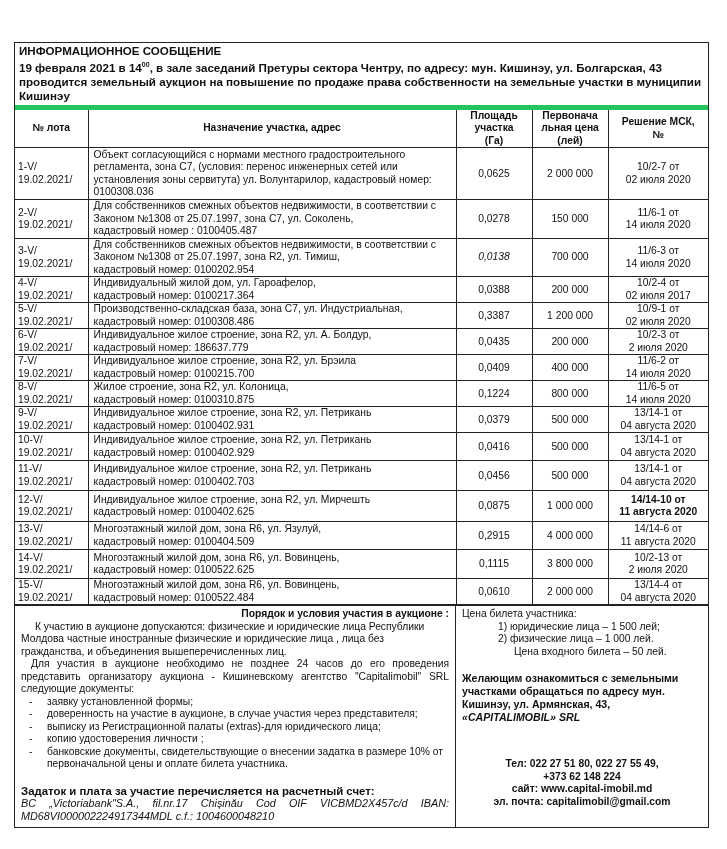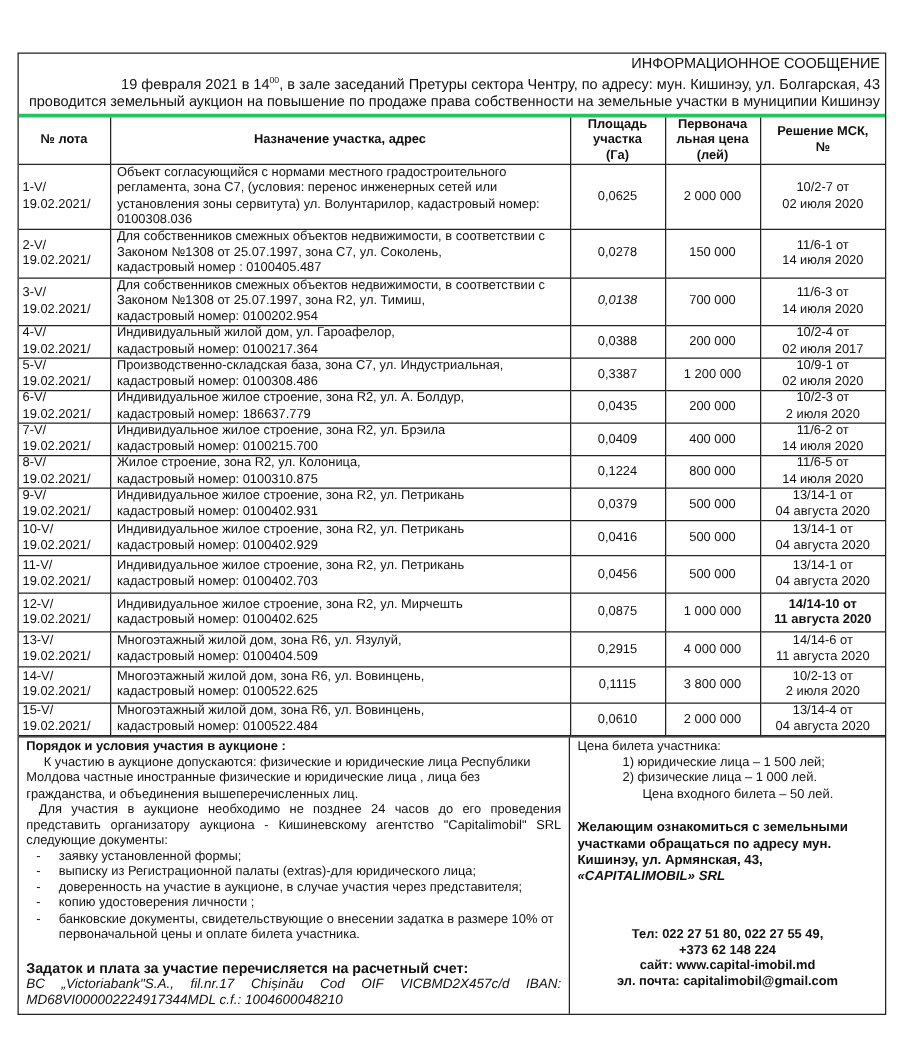--- a/index.html
+++ b/index.html
@@ -1,33 +1,33 @@
 <!DOCTYPE html>
 <html><head>
 <meta charset="utf-8">
 <style>
   html, body { margin: 0; padding: 0; background: #ffffff; }
   body { width: 727px; height: 849px; position: relative; overflow: hidden;
          font-family: "Liberation Sans", sans-serif; color: #111; }
   .doc { position: absolute; left: 14px; top: 42px; width: 695px; border: 1.5px solid #222; box-sizing: border-box; }
-  .title-block { text-align: right; font-weight: normal; font-size: 11.6px; line-height: 14px; padding: 1px 4px 2px 4px; border-bottom: 3px solid #22c55e; }
+  .title-block { text-align: left; font-weight: bold; font-size: 11.6px; line-height: 14px; padding: 1px 4px 2px 4px; border-bottom: 5px solid #22c55e; }
   .title-block sup { font-size: 7px; }
   table { border-collapse: collapse; width: 100%; table-layout: fixed; }
   td, th { border: 1px solid #222; font-size: 10.3px; line-height: 12.5px; padding: 0 3px; vertical-align: middle; }
   th { font-weight: bold; text-align: center; font-size: 10.3px; }
   tr:first-child th { border-top: none; }
   td:first-child, th:first-child { border-left: none; }
   td:last-child, th:last-child { border-right: none; }
   .c-lot { text-align: left; }
   .c-num { text-align: center; }
   .c-desc { text-align: left; padding-left: 5px; }
   .bottom { display: flex; border-top: 1px solid #222; }
   .bottom-left { width: 441px; border-right: 1px solid #222; padding: 2px 6px 4px 6px; box-sizing: border-box; font-size: 10.3px; line-height: 12.5px; }
   .bottom-right { flex: 1; padding: 2px 6px; box-sizing: border-box; font-size: 10.3px; line-height: 12.5px; }
-  .b { font-weight: bold; }
+  .b { font-weight: bold; text-align: right; }
   .it { font-style: italic; }
   .just { text-align: justify; }
   .indent1 { text-indent: 14px; }
   .indent2 { text-indent: 10px; }
   .docs-list { list-style: none; margin: 0; padding: 0 0 0 8px; }
   .docs-list li { position: relative; padding-left: 18px; }
   .docs-list li::before { content: "-"; position: absolute; left: 0; }
   .cont { padding-left: 26px; }
   .prices { padding-left: 0; }
   .prices .p1 { padding-left: 36px; }
@@ -222,22 +222,22 @@
       </tbody>
   </table>
 
   <div class="bottom">
     <div class="bottom-left">
       <div class="b">Порядок и условия участия в аукционе :</div>
       <div class="indent1">К участию в аукционе  допускаются: физические и юридические лица Республики Молдова частные иностранные физические и юридические лица , лица без гражданства, и объединения вышеперечисленных лиц.</div>
       <div class="just indent2">Для участия в аукционе необходимо не позднее 24 часов до его проведения представить организатору аукциона - Кишиневскому агентство "Capitalimobil" SRL следующие документы:</div>
       <ul class="docs-list">
         <li>заявку установленной формы;</li>
+        <li>доверенность на участие в аукционе, в случае участия через представителя;</li>
         <li>выписку из Регистрационной палаты (extras)-для юридического лица;</li>
-        <li>доверенность на участие в аукционе, в случае участия через представителя;</li>
         <li>копию удостоверения личности ;</li>
         <li>банковские документы, свидетельствующие о внесении задатка в размере 10% от</li>
       </ul>
       <div class="cont">первоначальной цены и оплате билета участника.</div>
       <div class="bank-title">Задаток и плата за участие перечисляется на расчетный счет:</div>
       <div class="bank-text">BC „Victoriabank"S.A., fil.nr.17 Chișinău   Cod OIF VICBMD2X457c/d IBAN: MD68VI000002224917344MDL c.f.: 1004600048210</div>
     </div>
     <div class="bottom-right">
       <div class="prices">
         <div>Цена билета  участника:</div>

